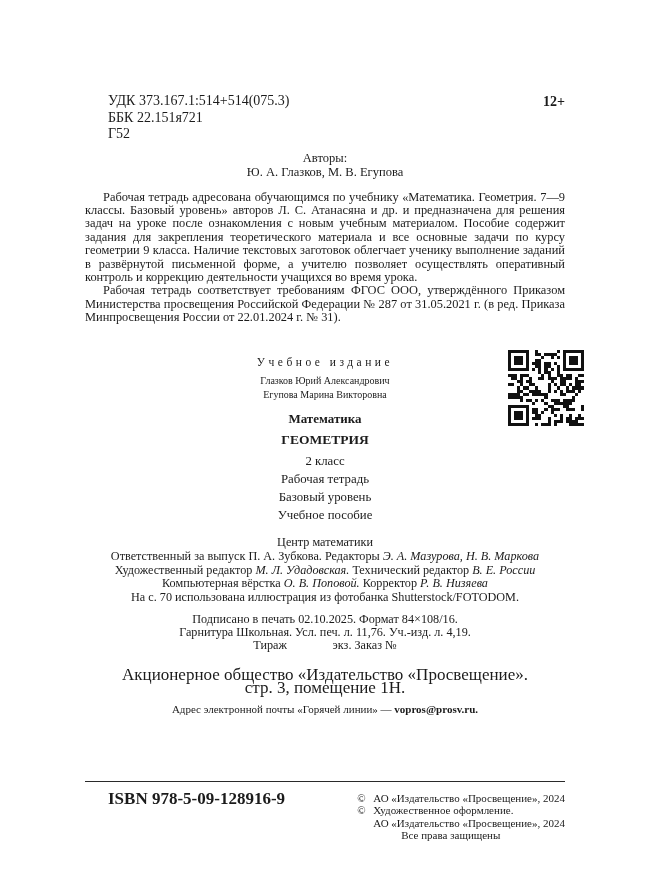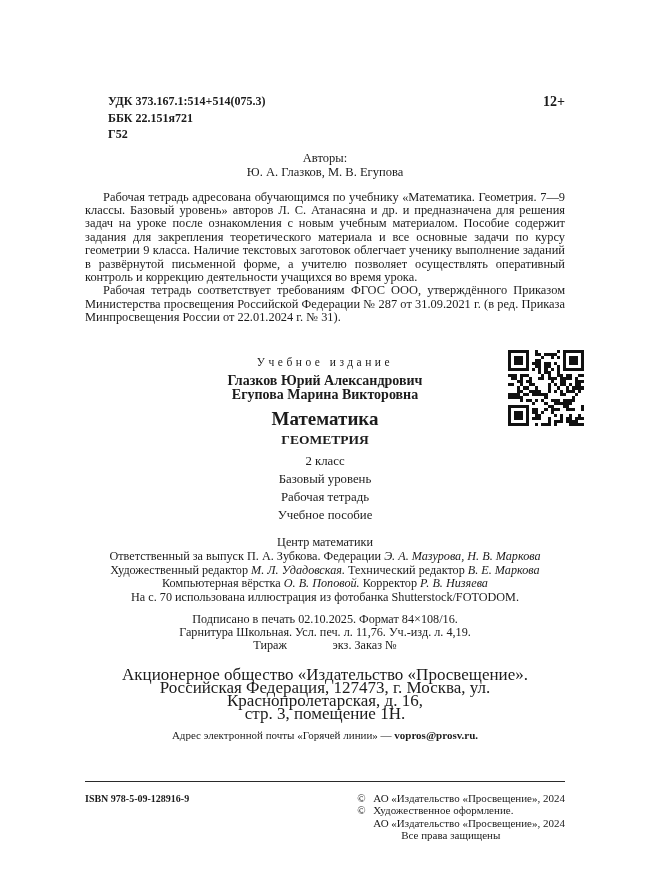--- a/index.html
+++ b/index.html
@@ -10,47 +10,47 @@
     color:#1b1b1b;
     font-family:"Liberation Serif","DejaVu Serif",serif;
     overflow:hidden;
   }
   .inner {
     position:absolute; left:85px; top:0; width:480px;
     padding-top:93px;
   }
   
   .header-row { display:flex; justify-content:space-between; align-items:flex-start; }
-  .codes { margin-left:23px; font-weight:bold; font-size:12px; line-height:16.5px; }
+  .codes { margin-left:23px; font-weight:normal; font-size:14px; line-height:16.5px; }
   .age { font-weight:bold; font-size:14px; line-height:17px; }
   
   .authors-block { text-align:center; margin-top:8px; font-size:12.5px; line-height:14px; }
   
   .annotation { margin-top:12px; font-size:12.4px; line-height:13.4px; text-align:justify; hyphens:auto; }
   .annotation p { margin:0; text-indent:18px; }
   
   .center-col { text-align:center; }
   .uchizd { margin-top:31px; font-size:11.5px; letter-spacing:3.5px; }
-  .ed-authors { margin-top:6px; font-weight:bold; font-size:14px; line-height:14.5px; }
-  .ed-series { margin-top:9px; font-weight:bold; font-size:19px; line-height:14px; }
+  .ed-authors { margin-top:6px; font-weight:normal; font-size:10px; line-height:14.5px; }
+  .ed-series { margin-top:9px; font-weight:bold; font-size:13px; line-height:14px; }
   .ed-title  { margin-top:7px; font-weight:bold; font-size:13.5px; line-height:14px; }
   .ed-grade  { margin-top:7px; font-size:12.8px; line-height:14px; }
   .ed-line   { margin-top:4px; font-size:12.8px; line-height:14px; }
   .credits-center { margin-top:14px; font-size:12.2px; line-height:13.5px; }
   .credits { margin-top:1px; font-size:12.2px; line-height:13.5px; }
   .print-info { margin-top:9px; font-size:12.2px; line-height:13px; }
   .pre { white-space:pre; }
   .publisher { margin-top:16px; font-size:17px; line-height:13px; }
   .email-line { margin-top:9px; font-size:11px; line-height:13px; }
   
   .qr { position:absolute; left:508px; top:350px; width:76px; height:76px; }
   
   .rule { position:absolute; left:85px; top:781px; width:480px; border-top:1px solid #2a2a2a; }
   .footer { position:absolute; left:85px; top:792px; width:480px; display:flex; justify-content:space-between; align-items:flex-start; }
-  .isbn { font-weight:bold; font-size:10px; line-height:14px; }
+  .isbn { margin-left:23px; font-weight:bold; font-size:17px; line-height:14px; }
   .copyrights { font-size:11px; line-height:12.4px; }
   .c-line { display:flex; }
   .c-sym { width:16px; flex:0 0 16px; }
   .c-indent2 { padding-left:28px; }
 </style>
 </head>
 <body>
 
 <div class="page">
 
@@ -65,53 +65,52 @@
       <div class="age">12+</div>
     </div>
 
     <div class="authors-block">
       <div>Авторы:</div>
       <div>Ю. А. Глазков, М. В. Егупова</div>
     </div>
 
     <div class="annotation">
       <p>Рабочая тетрадь адресована обучающимся по учебнику «Математика. Геометрия. 7—9 классы. Базовый уровень» авторов Л. С. Атанасяна и др. и предназначена для решения задач на уроке после ознакомления с новым учебным материалом. Пособие содержит задания для закрепления теоретического материала и все основные задачи по курсу геометрии 9 класса. Наличие текстовых заготовок облегчает ученику выполнение заданий в развёрнутой письменной форме, а учителю позволяет осуществлять оперативный контроль и коррекцию деятельности учащихся во время урока.</p>
-      <p>Рабочая тетрадь соответствует требованиям ФГОС ООО, утверждённого Приказом Министерства просвещения Российской Федерации № 287 от 31.09.2021 г. (в ред. Приказа Минпросвещения России от 22.01.2024 г. № 31).</p>
+      <p>Рабочая тетрадь соответствует требованиям ФГОС ООО, утверждённого Приказом Министерства просвещения Российской Федерации № 287 от 31.05.2021 г. (в ред. Приказа Минпросвещения России от 22.01.2024 г. № 31).</p>
     </div>
 
     <div class="center-col">
       <div class="uchizd">Учебное издание</div>
       <div class="ed-authors">
         <div>Глазков Юрий Александрович</div>
         <div>Егупова Марина Викторовна</div>
       </div>
       <div class="ed-series">Математика</div>
       <div class="ed-title">ГЕОМЕТРИЯ</div>
       <div class="ed-grade">2 класс</div>
+      <div class="ed-line">Рабочая тетрадь</div>
       <div class="ed-line">Базовый уровень</div>
-      <div class="ed-line">Рабочая тетрадь</div>
       <div class="ed-line">Учебное пособие</div>
 
       <div class="credits-center">Центр математики</div>
       <div class="credits">
-        <div><span>Ответственный за выпуск </span><span style="">П. А. Зубкова.</span><span> Федерации </span><span style="font-style: italic;">Э. А. Мазурова, Н. В. Маркова</span></div>
-        <div><span>Художественный редактор </span><span style="font-style: italic;">М. Л. Удадовская.</span><span> Технический редактор </span><span style="font-style: italic;">В. Е. Маркова</span></div>
+        <div><span>Ответственный за выпуск </span><span style="">П. А. Зубкова.</span><span> Редакторы </span><span style="font-style: italic;">Э. А. Мазурова, Н. В. Маркова</span></div>
+        <div><span>Художественный редактор </span><span style="font-style: italic;">М. Л. Удадовская.</span><span> Технический редактор </span><span style="font-style: italic;">В. Е. России</span></div>
         <div><span>Компьютерная вёрстка </span><span style="font-style: italic; font-family: Liberation Serif, serif;">О. В. Поповой.</span><span> Корректор </span><span style="font-style: italic;">Р. В. Низяева</span></div>
         <div><span>На с. 70 использована иллюстрация из фотобанка Shutterstock/FOTODOM.</span></div>
       </div>
 
       <div class="print-info">
         <div>Подписано в печать 02.10.2025. Формат 84×108/16.</div>
         <div>Гарнитура Школьная. Усл. печ. л. 11,76. Уч.-изд. л. 4,19.</div>
         <div class="pre">Тираж               экз. Заказ №</div>
       </div>
 
       <div class="publisher">
         <div>Акционерное общество «Издательство «Просвещение».</div>
-        <div>Российская Федерация, 127473, г. Москва, ул. Краснопролетарская, д. 16,</div>
         <div>стр. 3, помещение 1Н.</div>
       </div>
 
       <div class="email-line"><span>Адрес электронной почты «Горячей линии» — </span><span style="font-weight: bold;">vopros@prosv.ru.</span></div>
     </div>
 
   </div>
 
   <div class="qr"><svg xmlns="http://www.w3.org/2000/svg" width="76" height="76" shape-rendering="crispEdges">
         <rect width="76" height="76" fill="#fff"></rect>

